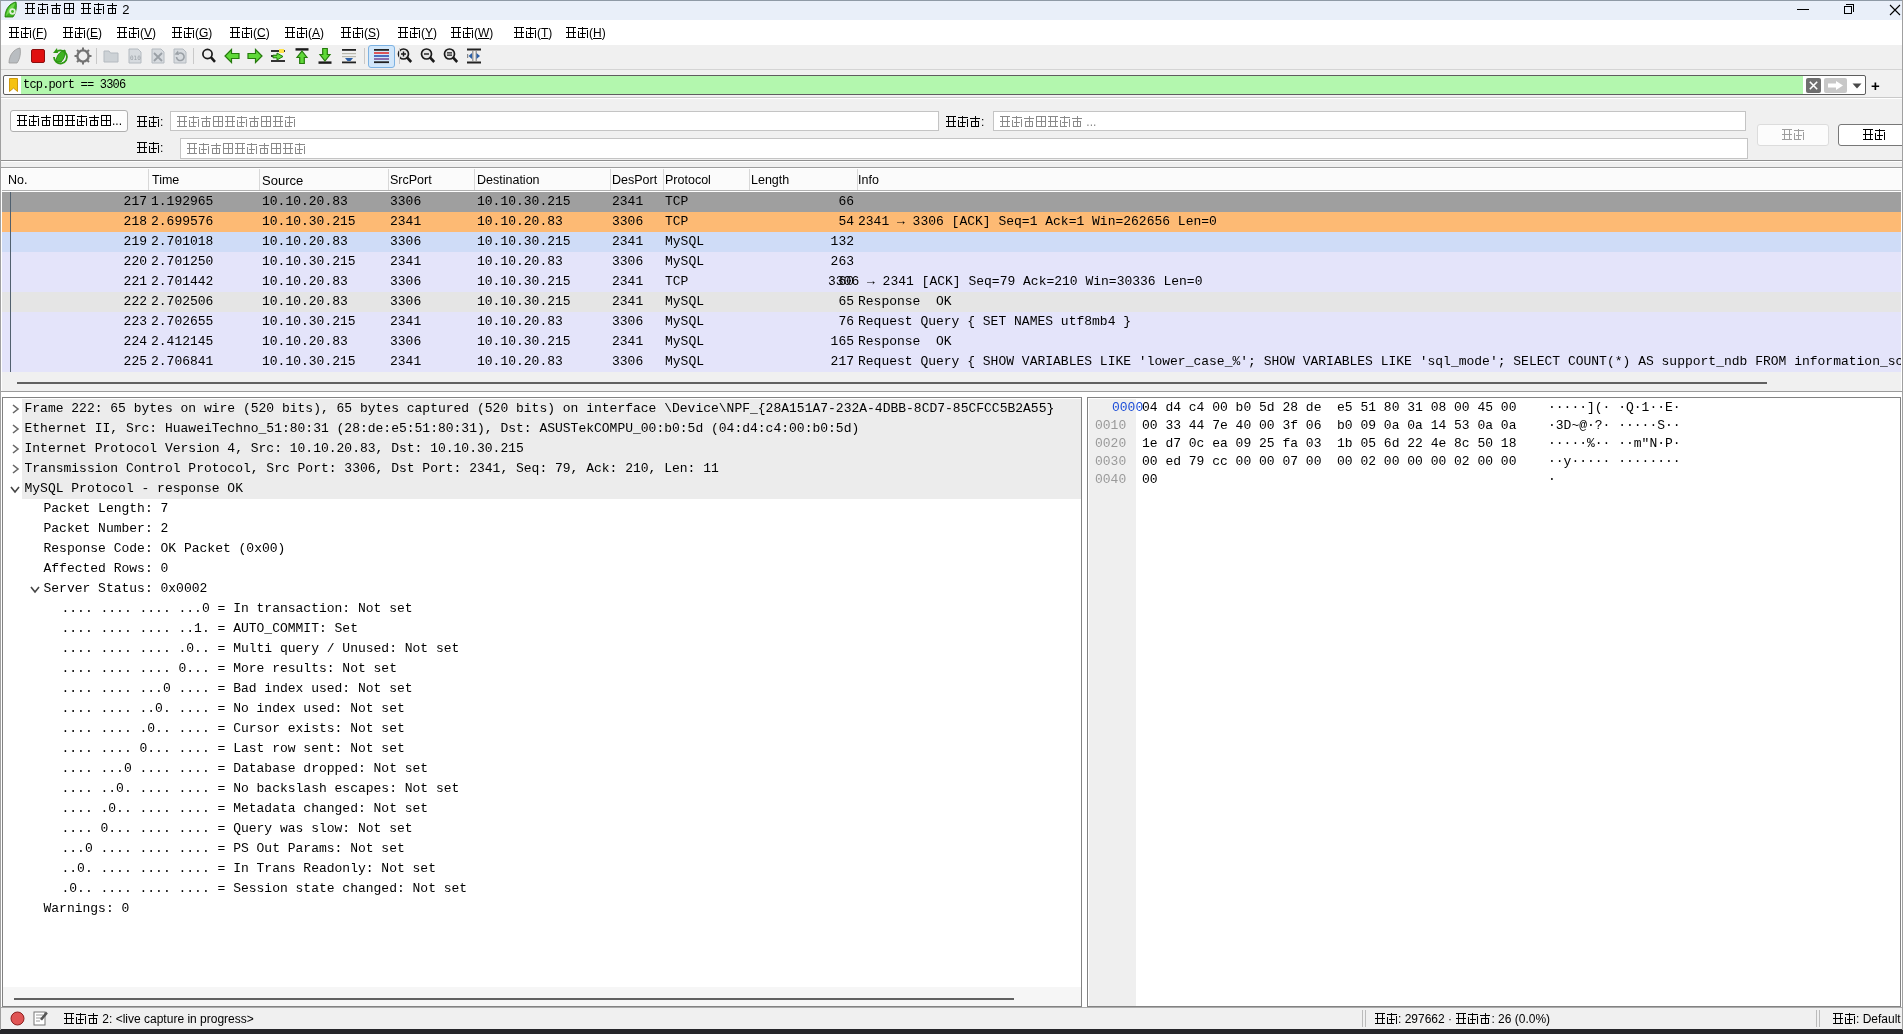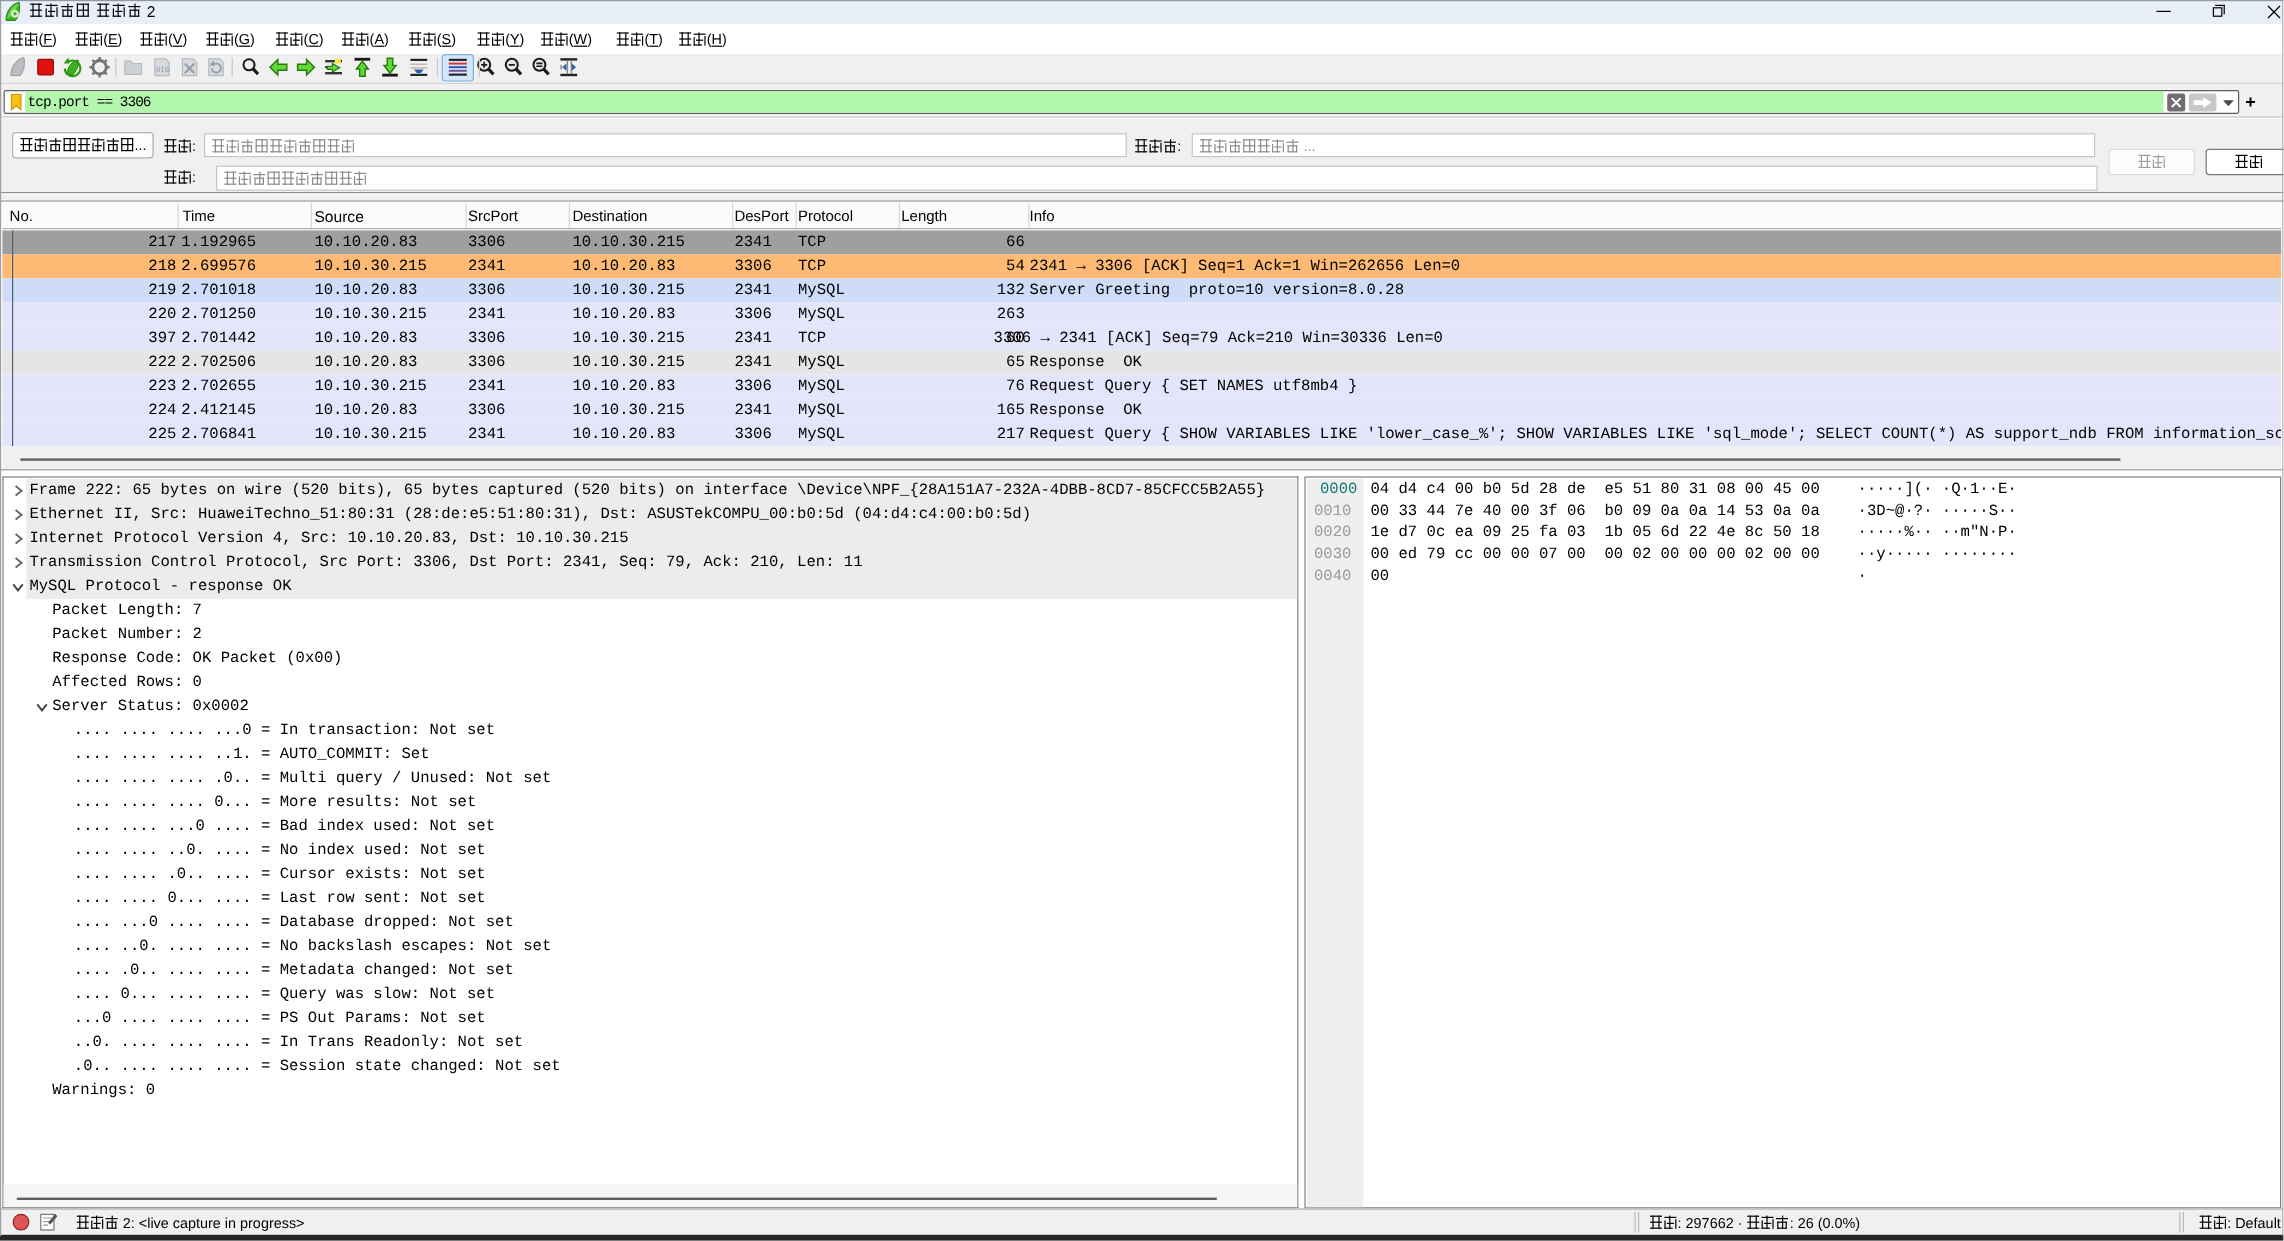--- a/index.html
+++ b/index.html
@@ -252,34 +252,33 @@
 </div>
 <div class="row" style="top:232px;background:#cfdcf7">
 <div class="cell rt" style="left:60px;width:85px">219</div>
 <div class="cell" style="left:149px">2.701018</div>
 <div class="cell" style="left:260px">10.10.20.83</div>
 <div class="cell" style="left:388px">3306</div>
 <div class="cell" style="left:475px">10.10.30.215</div>
 <div class="cell" style="left:610px">2341</div>
 <div class="cell" style="left:663px">MySQL</div>
 <div class="cell rt" style="left:772px;width:80px">132</div>
-<div class="cell" style="left:856px;width:1043px;overflow:hidden">Server Greeting  proto=10 version=8.0.28</div>
 </div>
 <div class="row" style="top:252px;background:#e4e4fa">
 <div class="cell rt" style="left:60px;width:85px">220</div>
 <div class="cell" style="left:149px">2.701250</div>
 <div class="cell" style="left:260px">10.10.30.215</div>
 <div class="cell" style="left:388px">2341</div>
 <div class="cell" style="left:475px">10.10.20.83</div>
 <div class="cell" style="left:610px">3306</div>
 <div class="cell" style="left:663px">MySQL</div>
 <div class="cell rt" style="left:772px;width:80px">263</div>
 </div>
 <div class="row" style="top:272px;background:#e4e4fa">
-<div class="cell rt" style="left:60px;width:85px">397</div>
+<div class="cell rt" style="left:60px;width:85px">221</div>
 <div class="cell" style="left:149px">2.701442</div>
 <div class="cell" style="left:260px">10.10.20.83</div>
 <div class="cell" style="left:388px">3306</div>
 <div class="cell" style="left:475px">10.10.30.215</div>
 <div class="cell" style="left:610px">2341</div>
 <div class="cell" style="left:663px">TCP</div>
 <div class="cell rt" style="left:772px;width:80px">60</div>
 <div class="cell" style="left:826px;width:1043px;overflow:hidden">3306 → 2341 [ACK] Seq=79 Ack=210 Win=30336 Len=0</div>
 </div>
 <div class="row" style="top:292px;background:#e5e5e5">
@@ -379,21 +378,21 @@
 <div class="dline" style="top:481px;padding-left:58.5px">.0.. .... .... .... = Session state changed: Not set</div>
 <div class="dline" style="top:501px;padding-left:40.5px">Warnings: 0</div>
 </div>
 </div>
 <div class="a" style="left:3px;top:987px;width:1078px;height:19px;background:#f6f6f6"></div>
 <div class="a" style="left:14px;top:998px;width:1000px;height:2px;background:#616161"></div>
 <div class="a" style="left:2px;top:1006px;width:1080px;height:1px;background:#828282"></div>
 <div class="a" style="left:1087px;top:397px;width:814px;height:610px;background:#fff;border:1px solid #828282;overflow:hidden">
 <div class="a" style="left:1px;top:1px;width:47px;height:608px;background:#efefef"></div>
 <div class="a mono" style="left:0;top:0;font-size:13px">
-<div class="hexline" style="left:12px;top:2px;color:#0f766e">0000</div>
+<div class="hexline" style="left:24px;top:2px;color:#1d4ed8">0000</div>
 <div class="hexline" style="left:54px;top:2px">04 d4 c4 00 b0 5d 28 de  e5 51 80 31 08 00 45 00</div>
 <div class="hexline" style="left:460px;top:2px">·····](· ·Q·1··E·</div>
 <div class="hexline" style="left:7px;top:20px;color:#9a9a9a">0010</div>
 <div class="hexline" style="left:54px;top:20px">00 33 44 7e 40 00 3f 06  b0 09 0a 0a 14 53 0a 0a</div>
 <div class="hexline" style="left:460px;top:20px">·3D~@·?· ·····S··</div>
 <div class="hexline" style="left:7px;top:38px;color:#9a9a9a">0020</div>
 <div class="hexline" style="left:54px;top:38px">1e d7 0c ea 09 25 fa 03  1b 05 6d 22 4e 8c 50 18</div>
 <div class="hexline" style="left:460px;top:38px">·····%·· ··m"N·P·</div>
 <div class="hexline" style="left:7px;top:56px;color:#9a9a9a">0030</div>
 <div class="hexline" style="left:54px;top:56px">00 ed 79 cc 00 00 07 00  00 02 00 00 00 02 00 00</div>

